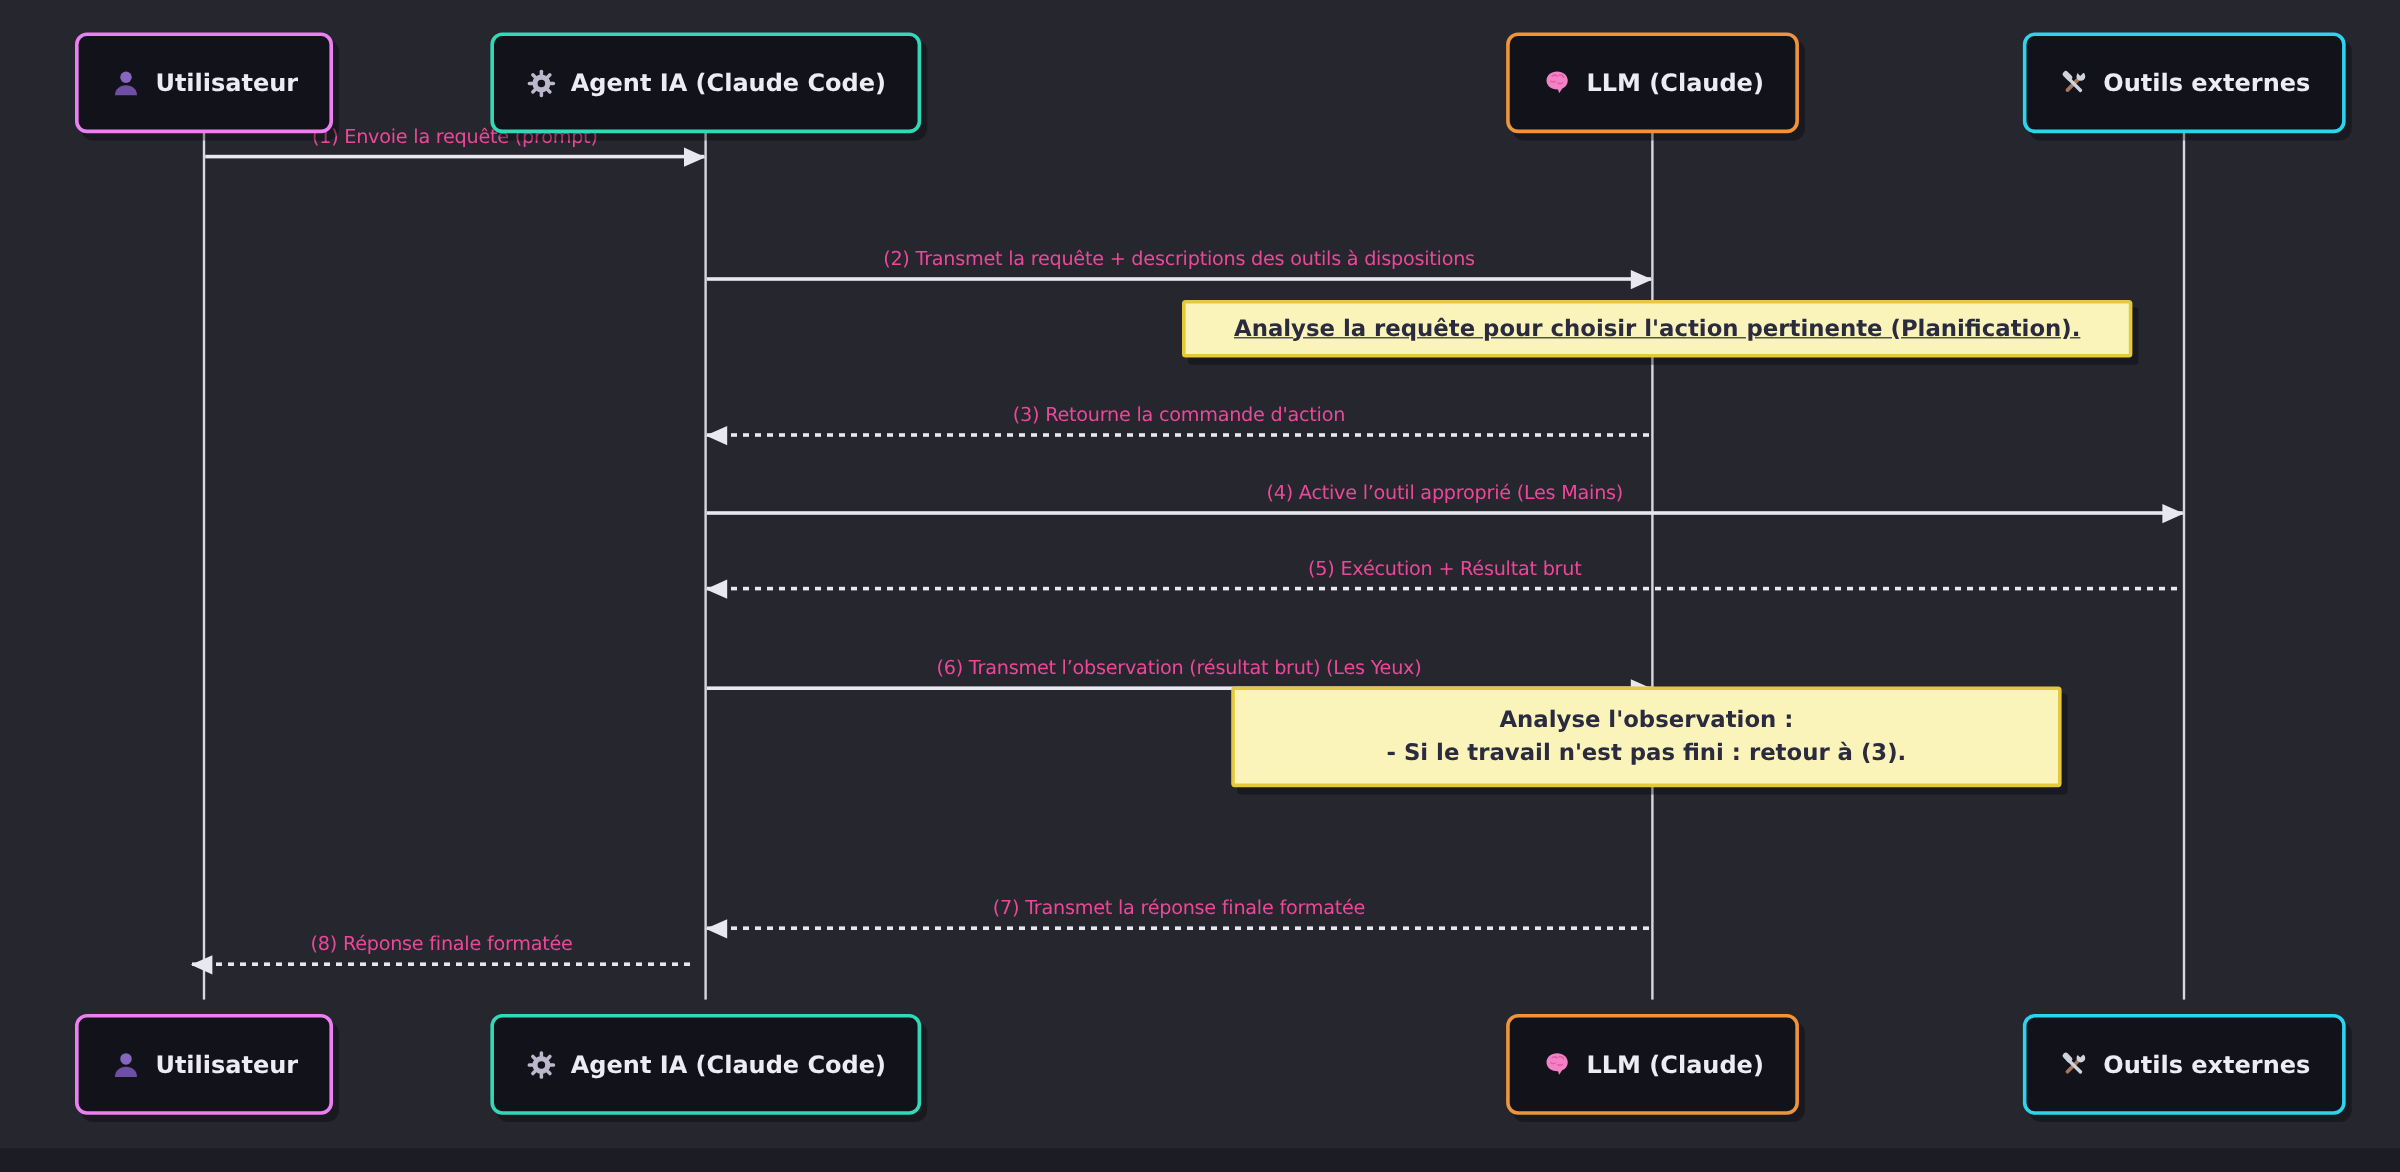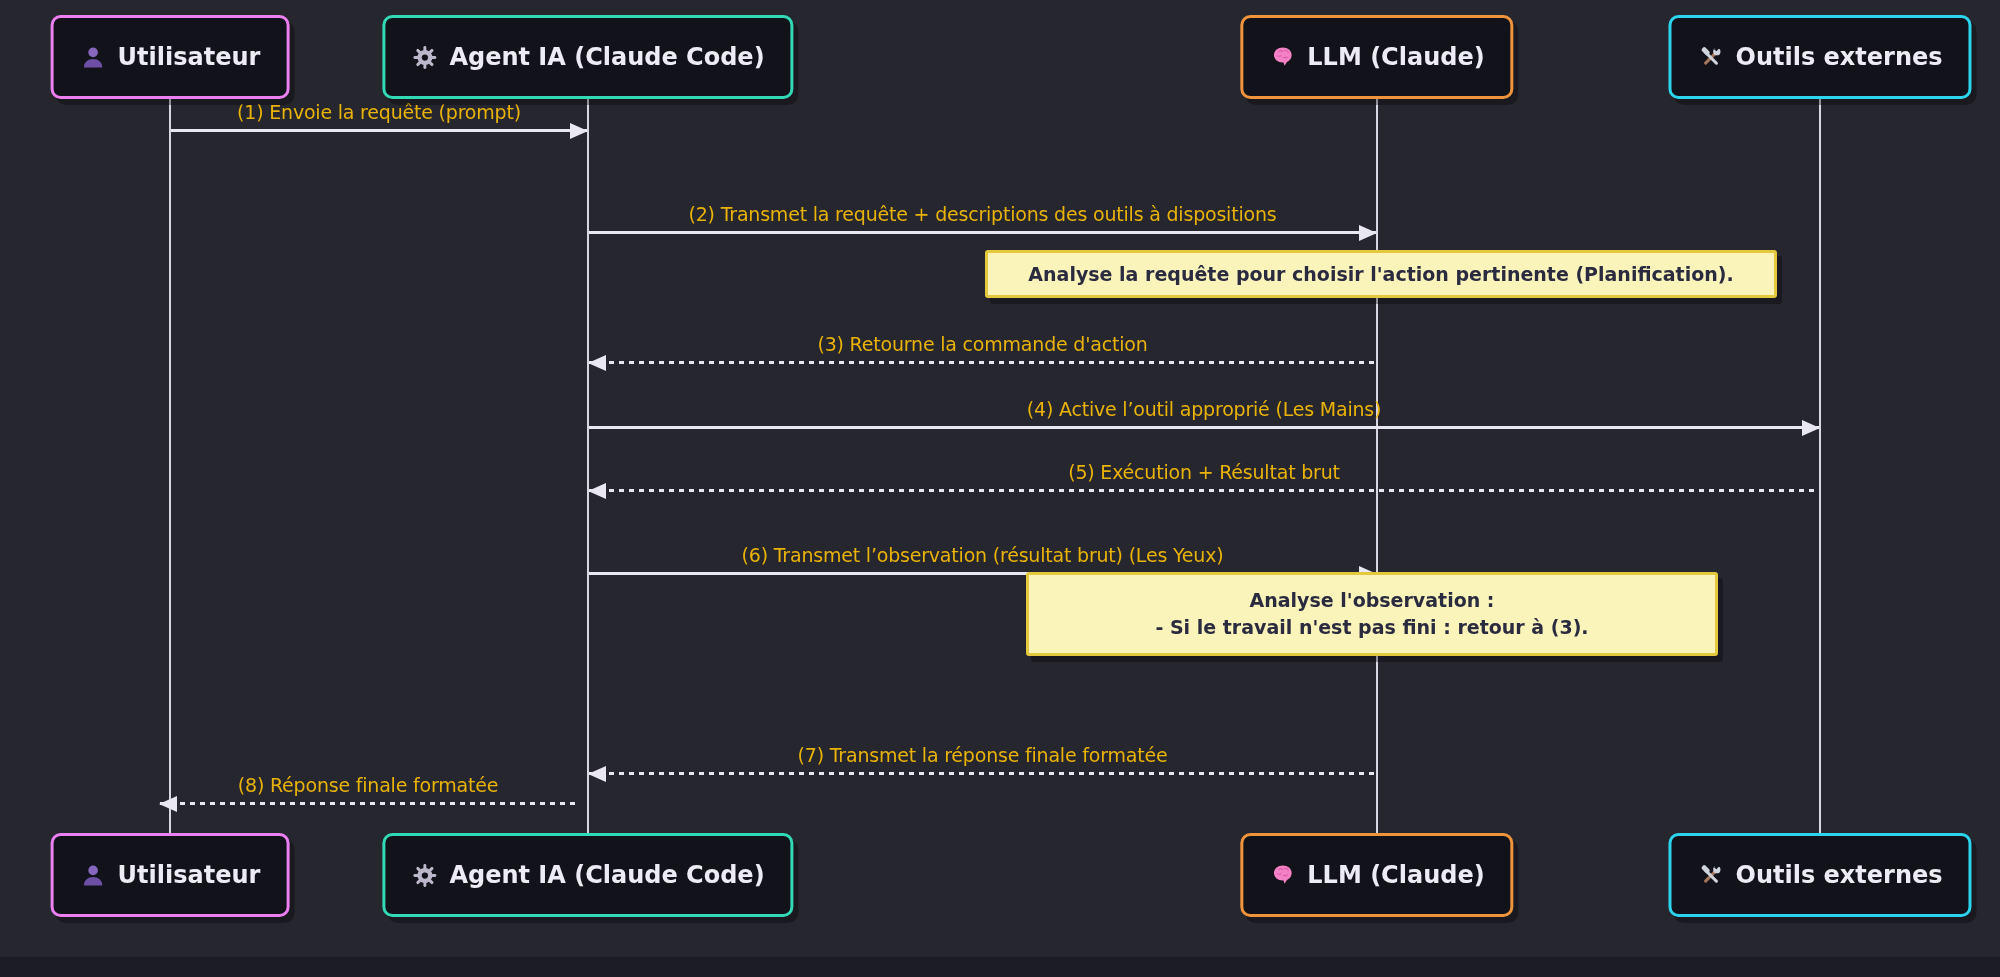--- a/index.html
+++ b/index.html
@@ -9,34 +9,35 @@
     font-family:"DejaVu Sans","Liberation Sans",sans-serif;
   }
   #stage{position:absolute;inset:0}
   .lifeline{position:absolute;width:2px;background:#d8d6e2;z-index:1}
   .actor{
     position:absolute;transform:translateX(-50%);
     height:84px;box-sizing:border-box;
     display:flex;align-items:center;gap:12px;padding:0 26px;
     background:#12121a;border:3px solid #888;border-radius:10px;
     box-shadow:5px 6px 0 rgba(0,0,0,.33);
-    white-space:nowrap;color:#edebf6;font-size:24px;font-weight:600;
+    white-space:nowrap;color:#edebf6;font-size:20px;font-weight:600;
     z-index:4;
+    margin-top:12px;
   }
   .actor .icon{display:flex;align-items:center;justify-content:center;width:26px;height:26px}
   .msg{position:absolute;z-index:2}
   .msg-line{position:absolute;left:0;right:0;top:0;height:3px}
   .msg.solid .msg-line{background:#e9e7f1}
   .msg.dotted .msg-line{background-image:repeating-linear-gradient(to right,#e9e7f1 0 5px,transparent 5px 10px)}
   .arrowhead{position:absolute;width:0;height:0;top:-6px}
   .arrowhead.right{right:-1px;border-top:8px solid transparent;border-bottom:8px solid transparent;border-left:18px solid #e9e7f1}
   .arrowhead.left{left:-1px;border-top:8px solid transparent;border-bottom:8px solid transparent;border-right:18px solid #e9e7f1}
   .msg-label{
     position:absolute;left:50%;transform:translateX(-50%);bottom:9px;
-    white-space:nowrap;color:#eab308;font-size:19px;letter-spacing:-.2px;
+    white-space:nowrap;color:#ec4899;font-size:16px;letter-spacing:-.2px;
   }
   .note{
     position:absolute;box-sizing:border-box;
     background:#faf4bb;border:3px solid #e4c83e;border-radius:3px;
     box-shadow:5px 6px 0 rgba(0,0,0,.33);
     color:#2b2b40;font-weight:bold;font-size:19px;line-height:27px;
     text-align:center;display:flex;flex-direction:column;justify-content:center;
     padding:6px 14px;white-space:nowrap;z-index:3;
   }
   .bottom-strip{position:absolute;left:0;right:0;bottom:0;height:20px;background:#1c1c24;z-index:5}
@@ -87,21 +88,21 @@
         <div class="arrowhead left"></div>
         <div class="msg-label">(7) Transmet la réponse finale formatée</div>
       </div>
       <div class="msg dotted" style="left: 160px; top: 802px; width: 416px; height: 3px;">
         <div class="msg-line"></div>
         <div class="arrowhead left"></div>
         <div class="msg-label">(8) Réponse finale formatée</div>
       </div>
     </div>
   <div id="notes">
-      <div class="note" style="left: 985px; top: 250px; width: 792px; height: 48px;">
+      <div class="note" style="left: 985px; top: 250px; width: 792px; height: 48px; text-decoration: underline;">
         <div>Analyse la requête pour choisir l'action pertinente (Planification).</div>
       </div>
       <div class="note" style="left: 1026px; top: 572px; width: 692px; height: 84px;">
         <div>Analyse l'observation :</div>
         <div>- Si le travail n'est pas fini : retour à (3).</div>
       </div>
     </div>
   <div id="actors-top">
       <div class="actor" style="left: 170px; top: 15px; border-color: rgb(236, 127, 242);">
         <span class="icon">

